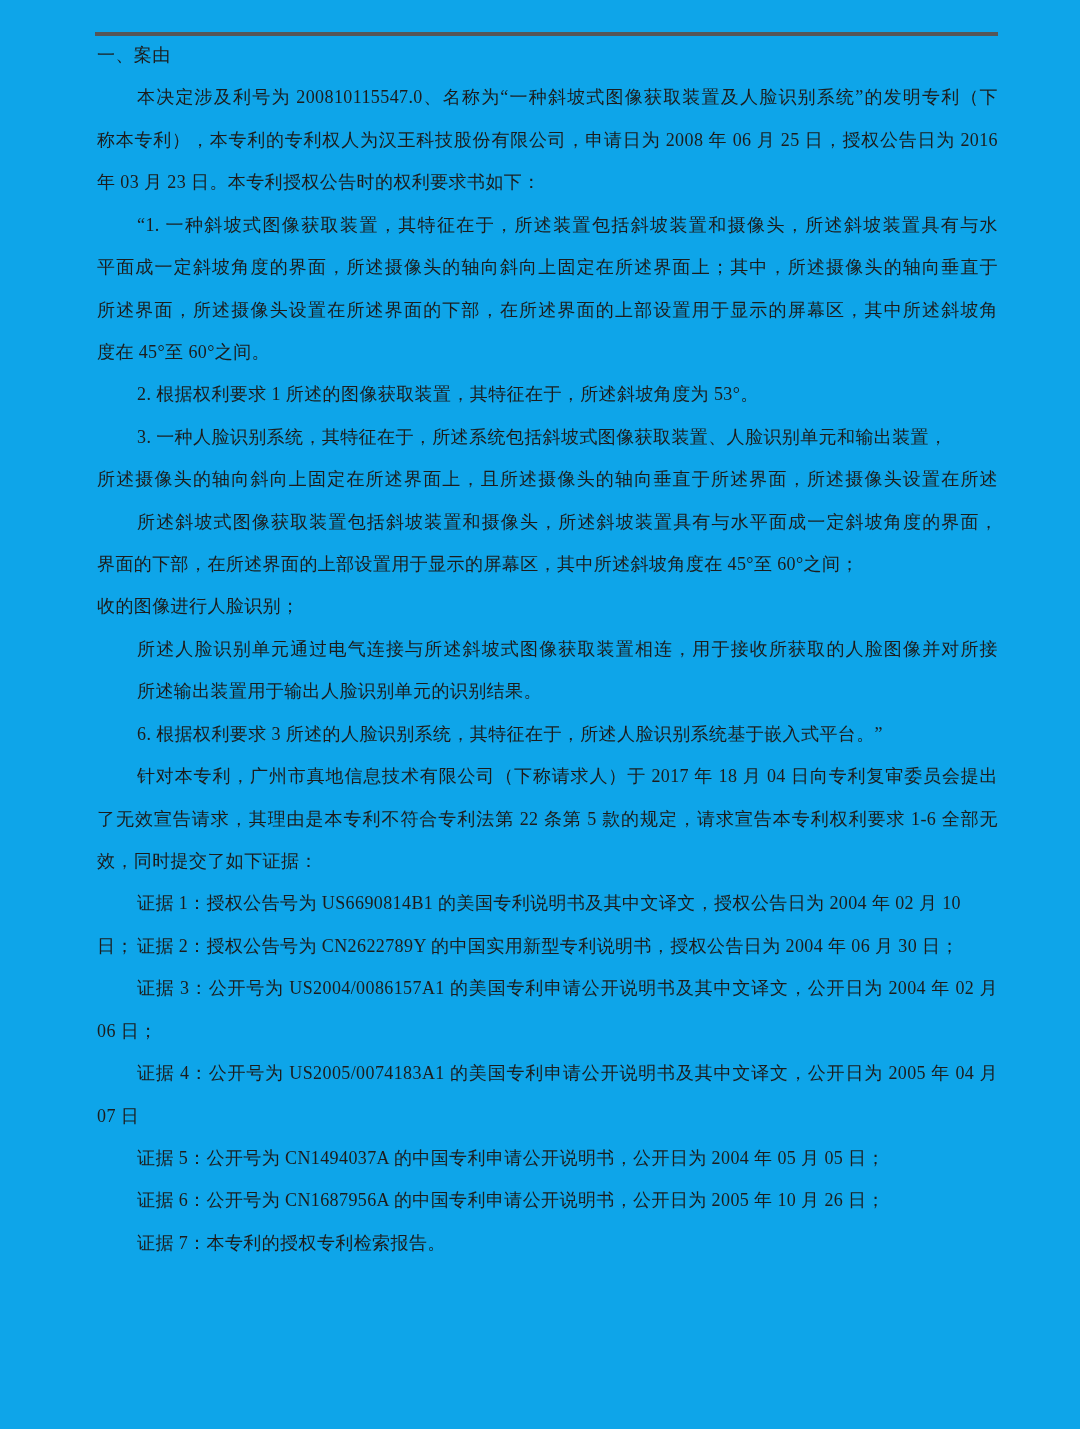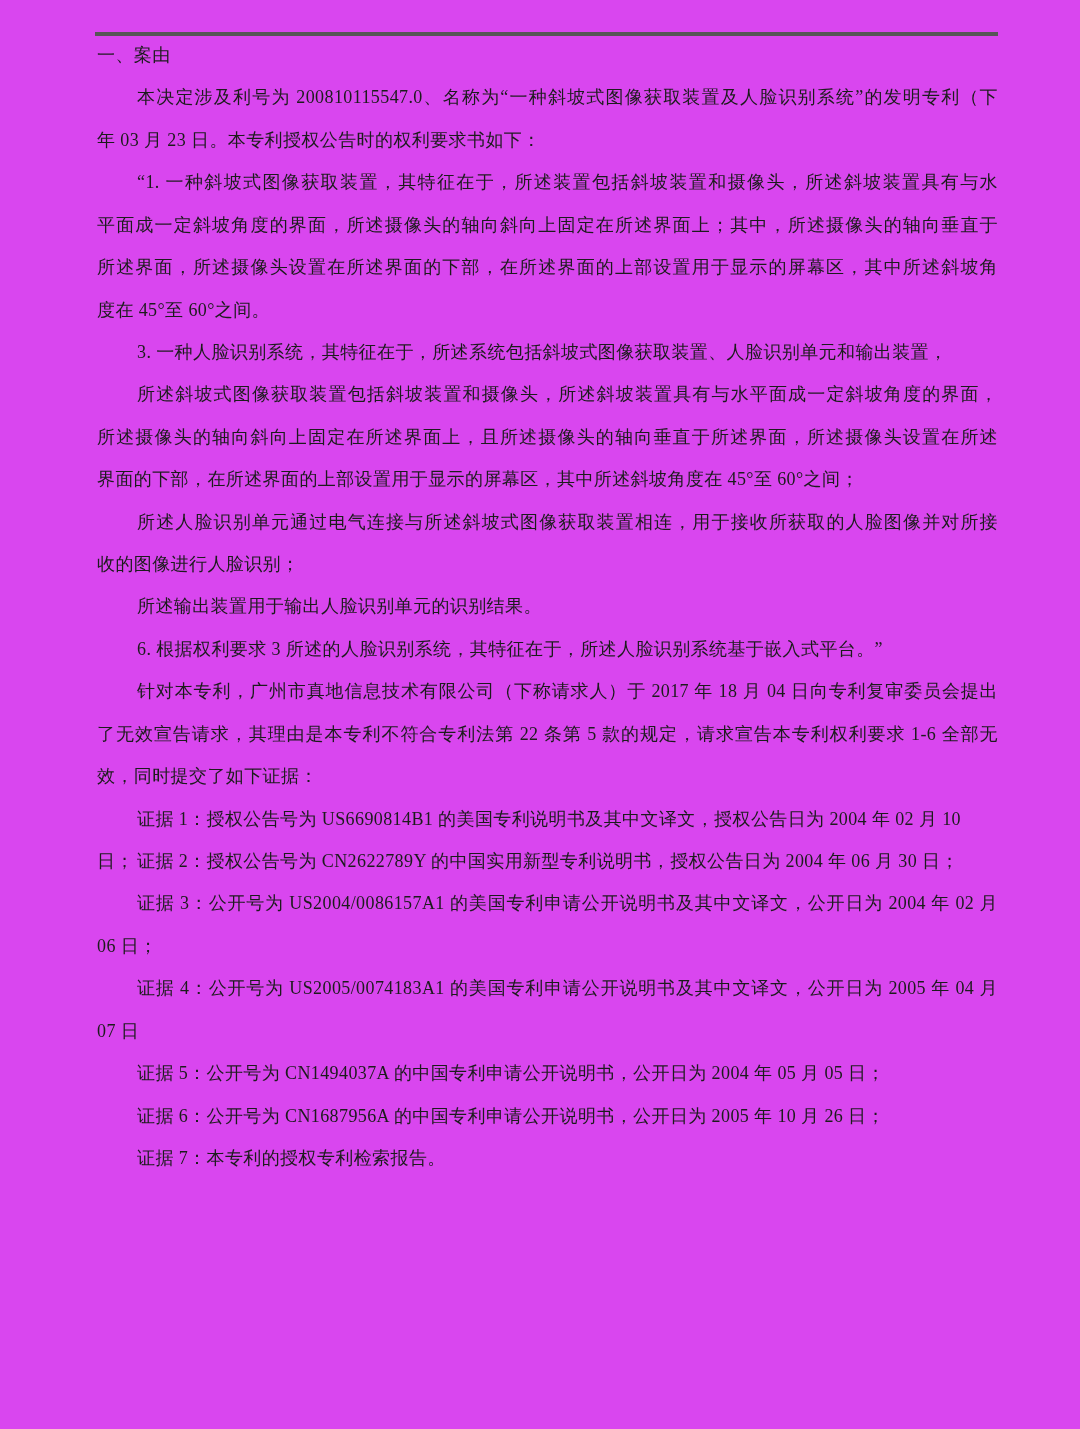--- a/index.html
+++ b/index.html
@@ -4,21 +4,21 @@
 <style>
   html, body {
     margin: 0;
     padding: 0;
     background: #ffffff;
   }
   .page {
     position: relative;
     width: 1080px;
     height: 1429px;
-    background: #d946ef;
+    background: #0ea5e9;
     overflow: hidden;
     font-family: "Liberation Serif", "DejaVu Serif", serif;
   }
   .header-rule {
     position: absolute;
     left: 95px;
     top: 32px;
     width: 903px;
     height: 4px;
     background: #565656;
@@ -53,31 +53,33 @@
 </style>
 </head>
 <body>
 
 <div class="page">
   <div class="header-rule"></div>
   <div class="doc-body">
     <div class="line section-heading">一、案由</div>
 
   <div class="line indent justify">本决定涉及利号为 200810115547.0、名称为“一种斜坡式图像获取装置及人脸识别系统”的发明专利（下</div>
+      <div class="line justify">称本专利），本专利的专利权人为汉王科技股份有限公司，申请日为 2008 年 06 月 25 日，授权公告日为 2016</div>
       <div class="line">年 03 月 23 日。本专利授权公告时的权利要求书如下：</div>
       <div class="line indent justify">“1. 一种斜坡式图像获取装置，其特征在于，所述装置包括斜坡装置和摄像头，所述斜坡装置具有与水</div>
       <div class="line justify">平面成一定斜坡角度的界面，所述摄像头的轴向斜向上固定在所述界面上；其中，所述摄像头的轴向垂直于</div>
       <div class="line justify">所述界面，所述摄像头设置在所述界面的下部，在所述界面的上部设置用于显示的屏幕区，其中所述斜坡角</div>
       <div class="line">度在 45°至 60°之间。</div>
+      <div class="line indent">2. 根据权利要求 1 所述的图像获取装置，其特征在于，所述斜坡角度为 53°。</div>
       <div class="line indent">3. 一种人脸识别系统，其特征在于，所述系统包括斜坡式图像获取装置、人脸识别单元和输出装置，</div>
+      <div class="line justify">所述摄像头的轴向斜向上固定在所述界面上，且所述摄像头的轴向垂直于所述界面，所述摄像头设置在所述</div>
       <div class="line indent justify">所述斜坡式图像获取装置包括斜坡装置和摄像头，所述斜坡装置具有与水平面成一定斜坡角度的界面，</div>
-      <div class="line justify">所述摄像头的轴向斜向上固定在所述界面上，且所述摄像头的轴向垂直于所述界面，所述摄像头设置在所述</div>
       <div class="line">界面的下部，在所述界面的上部设置用于显示的屏幕区，其中所述斜坡角度在 45°至 60°之间；</div>
+      <div class="line">收的图像进行人脸识别；</div>
       <div class="line indent justify">所述人脸识别单元通过电气连接与所述斜坡式图像获取装置相连，用于接收所获取的人脸图像并对所接</div>
-      <div class="line">收的图像进行人脸识别；</div>
       <div class="line indent">所述输出装置用于输出人脸识别单元的识别结果。</div>
       <div class="line indent">6. 根据权利要求 3 所述的人脸识别系统，其特征在于，所述人脸识别系统基于嵌入式平台。”</div>
       <div class="line indent justify">针对本专利，广州市真地信息技术有限公司（下称请求人）于 2017 年 18 月 04 日向专利复审委员会提出</div>
       <div class="line justify">了无效宣告请求，其理由是本专利不符合专利法第 22 条第 5 款的规定，请求宣告本专利权利要求 1-6 全部无</div>
       <div class="line">效，同时提交了如下证据：</div>
       <div class="line indent">证据 1：授权公告号为 US6690814B1 的美国专利说明书及其中文译文，授权公告日为 2004 年 02 月 10 日；</div>
       <div class="line indent">证据 2：授权公告号为 CN2622789Y 的中国实用新型专利说明书，授权公告日为 2004 年 06 月 30 日；</div>
       <div class="line indent justify">证据 3：公开号为 US2004/0086157A1 的美国专利申请公开说明书及其中文译文，公开日为 2004 年 02 月</div>
       <div class="line">06 日；</div>
       <div class="line indent justify">证据 4：公开号为 US2005/0074183A1 的美国专利申请公开说明书及其中文译文，公开日为 2005 年 04 月</div>

